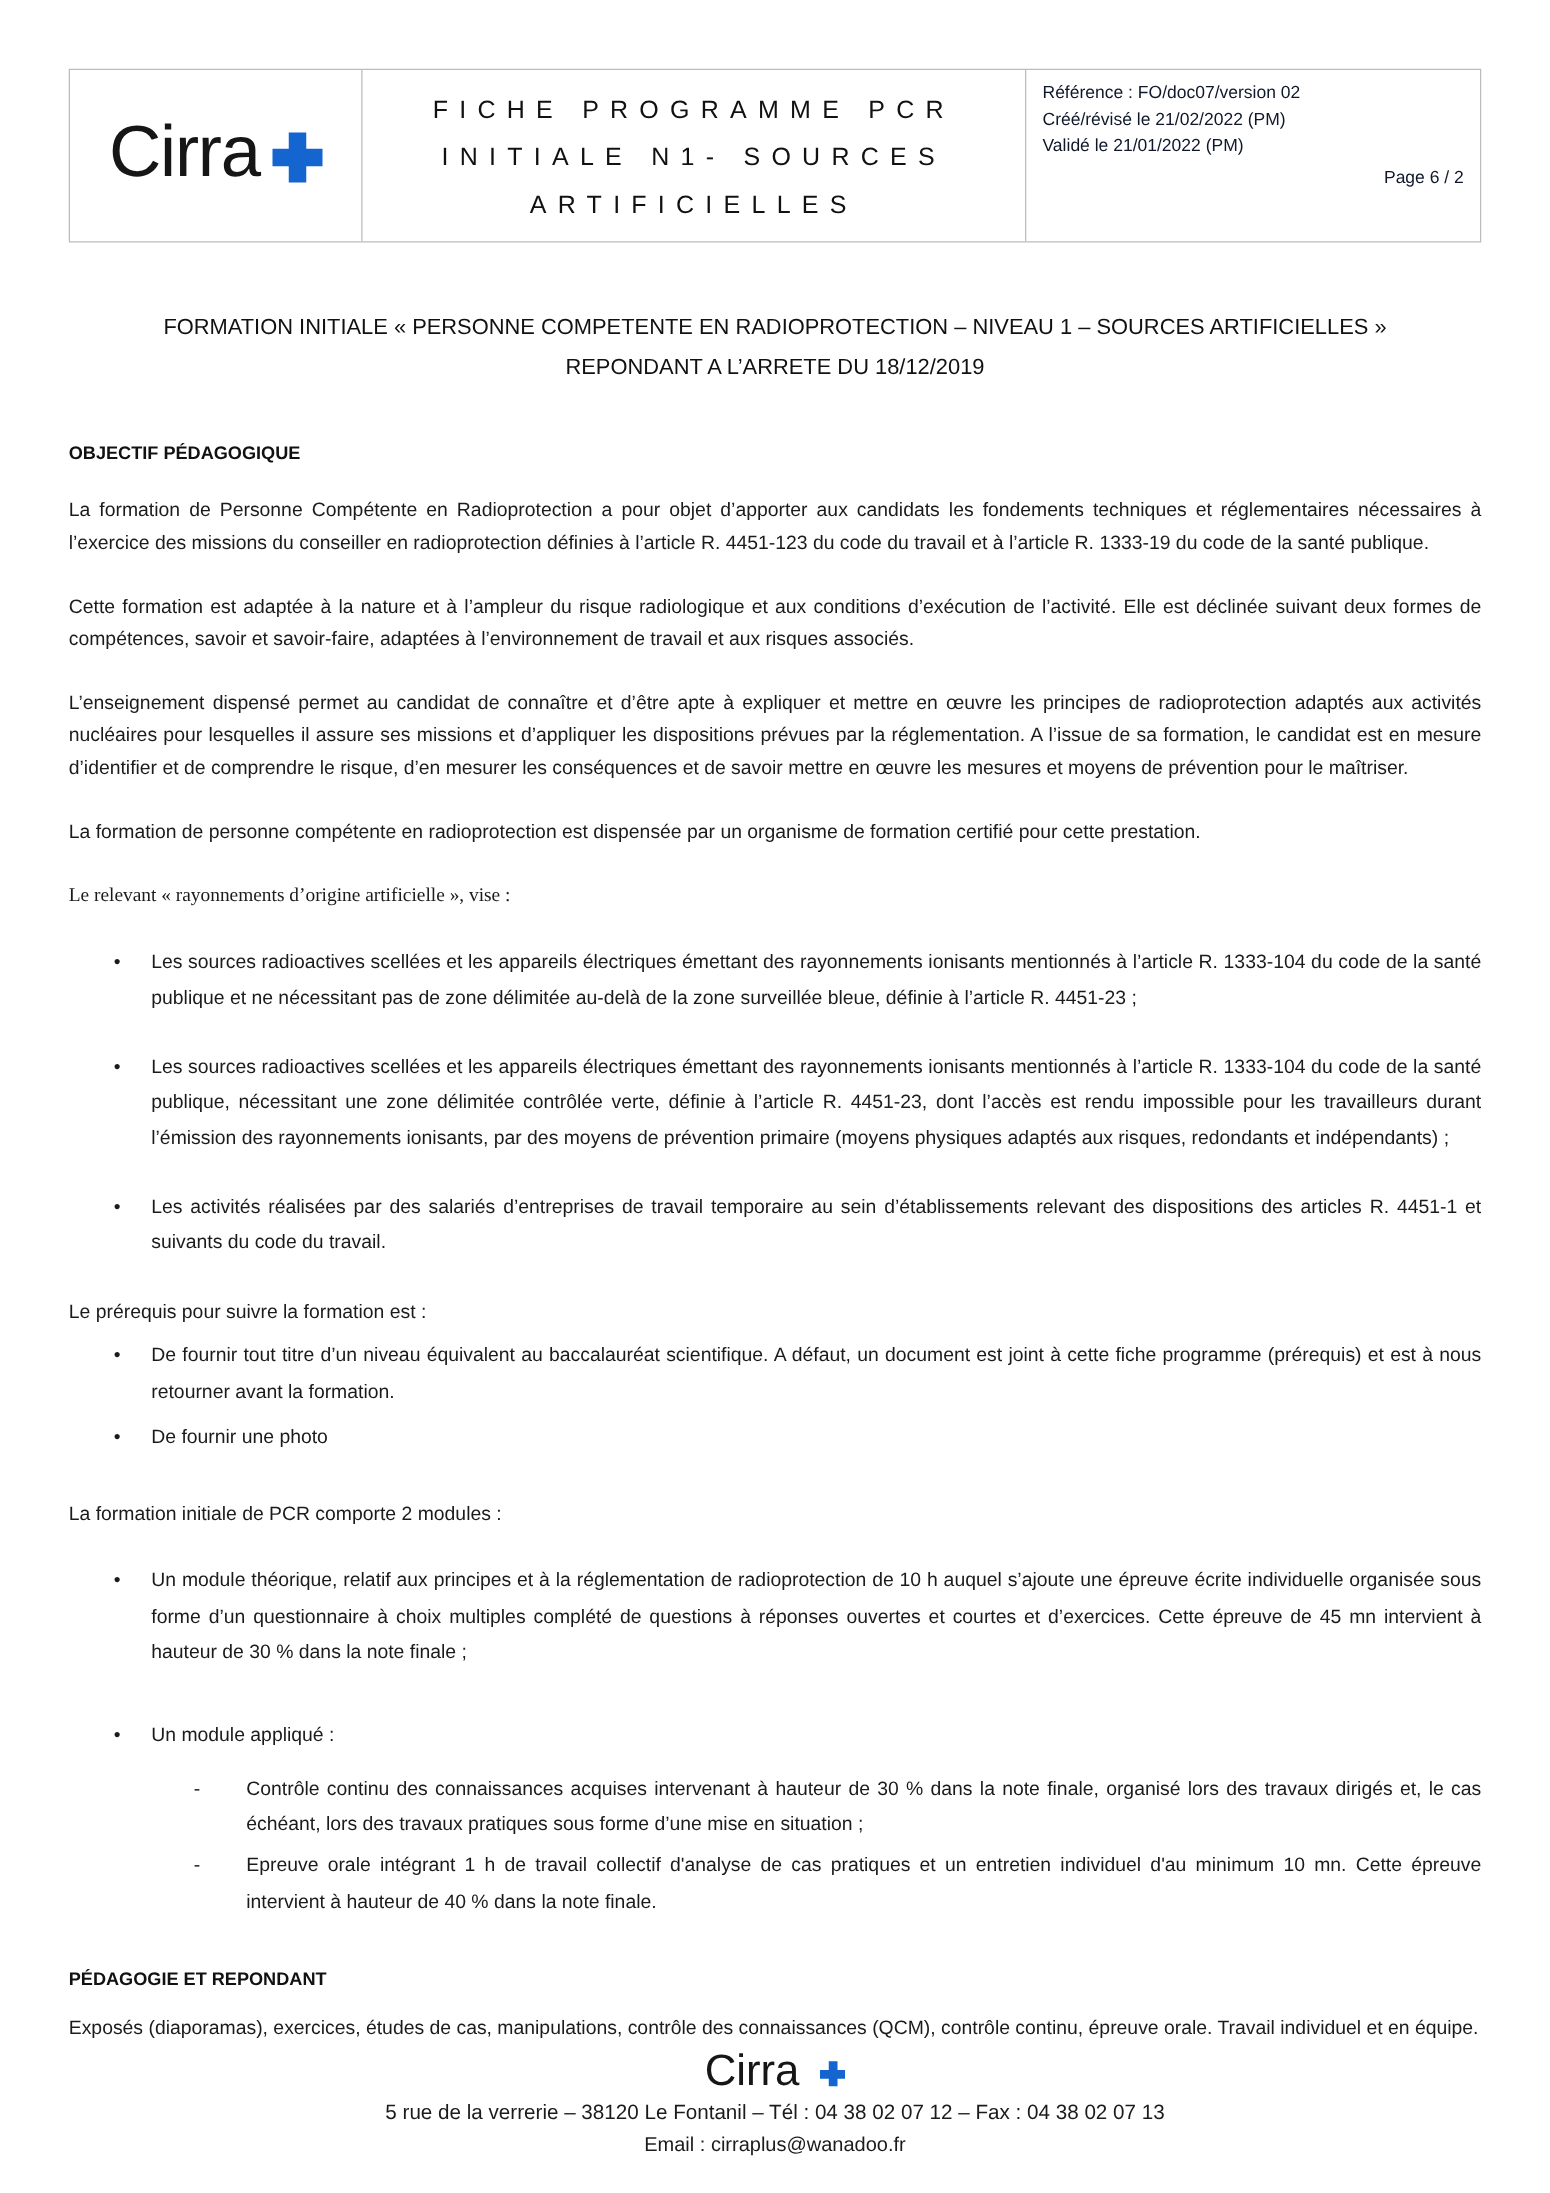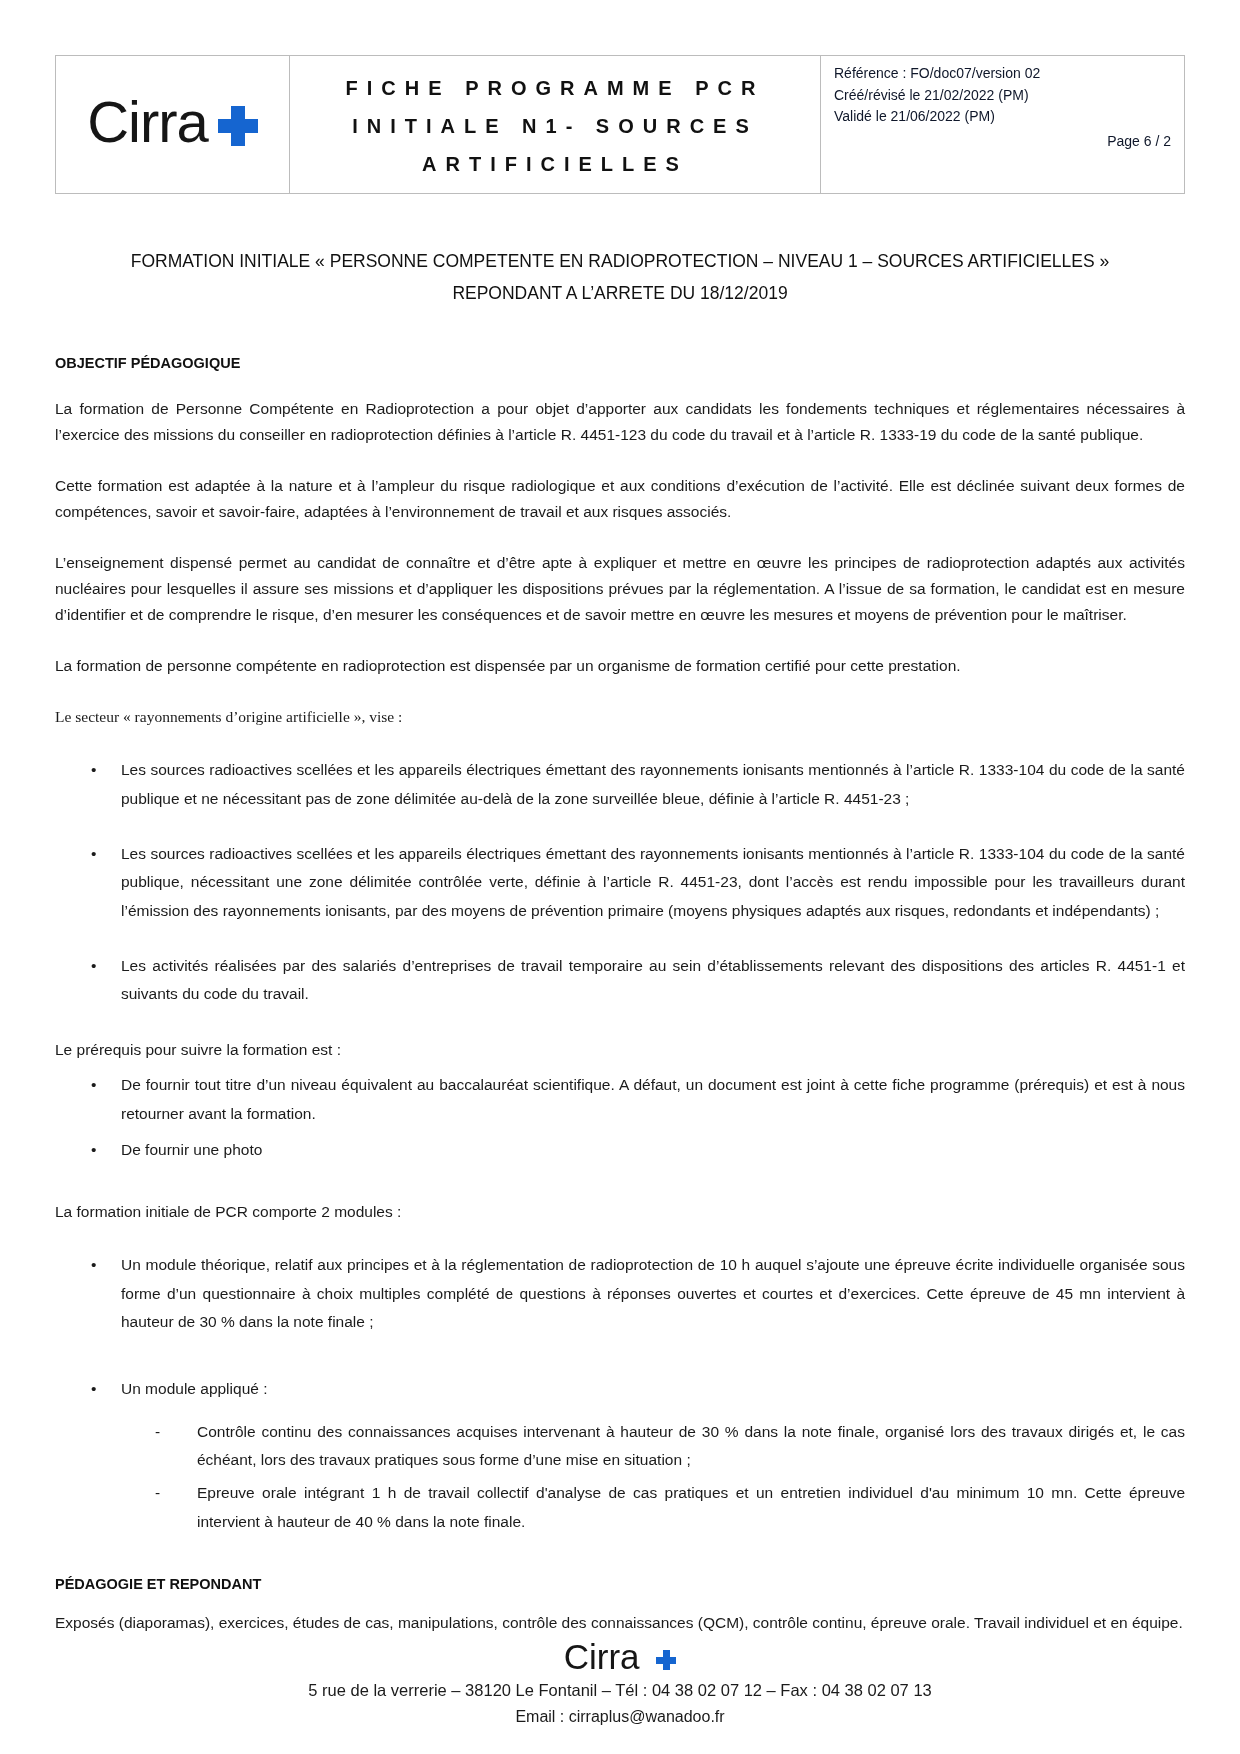--- a/index.html
+++ b/index.html
@@ -27,21 +27,21 @@
     width:100%; height:14px; background:#1565d0;
   }
   .plus-icon::after {
     content:""; position:absolute; top:0; left:50%; margin-left:-7px;
     height:100%; width:14px; background:#1565d0;
   }
   .cell-title {
     flex:1;
     border-left:1px solid #bcbcbc; border-right:1px solid #bcbcbc;
     text-align:center;
-    font-weight:bold; font-size:20px; letter-spacing:9px; line-height:38px;
+    font-weight:normal; font-size:20px; letter-spacing:9px; line-height:38px;
     padding:13px 6px 10px 6px; box-sizing:border-box;
     color:#111;
   }
   .cell-ref {
     width:363px; flex:0 0 363px;
     padding:7px 13px; box-sizing:border-box;
     font-size:14px; line-height:1.55; color:#0f172a;
   }
   .page-num { text-align:right; margin-top:3px; }
 
@@ -95,35 +95,35 @@
       <span class="plus-icon"></span>
     </div>
     <div class="cell-title">
       <div>FICHE PROGRAMME PCR</div>
       <div>INITIALE N1- SOURCES</div>
       <div>ARTIFICIELLES</div>
     </div>
     <div class="cell-ref">
       <div>Référence : FO/doc07/version 02</div>
       <div>Créé/révisé le 21/02/2022 (PM)</div>
-      <div>Validé le 21/06/2022 (PM)</div>
+      <div>Validé le 21/01/2022 (PM)</div>
       <div class="page-num">Page 6 / 2</div>
     </div>
   </div>
 
   <div class="main-title">FORMATION INITIALE « PERSONNE COMPETENTE EN RADIOPROTECTION – NIVEAU 1 – SOURCES ARTIFICIELLES » REPONDANT A L’ARRETE DU 18/12/2019</div>
 
   <div class="section-heading">OBJECTIF PÉDAGOGIQUE</div>
 
   <p class="body-par">La formation de Personne Compétente en Radioprotection a pour objet d’apporter aux candidats les fondements techniques et réglementaires nécessaires à l’exercice des missions du conseiller en radioprotection définies à l’article R. 4451-123 du code du travail et à l’article R. 1333-19 du code de la santé publique.</p>
   <p class="body-par">Cette formation est adaptée à la nature et à l’ampleur du risque radiologique et aux conditions d’exécution de l’activité. Elle est déclinée suivant deux formes de compétences, savoir et savoir-faire, adaptées à l’environnement de travail et aux risques associés.</p>
   <p class="body-par">L’enseignement dispensé permet au candidat de connaître et d’être apte à expliquer et mettre en œuvre les principes de radioprotection adaptés aux activités nucléaires pour lesquelles il assure ses missions et d’appliquer les dispositions prévues par la réglementation. A l’issue de sa formation, le candidat est en mesure d’identifier et de comprendre le risque, d’en mesurer les conséquences et de savoir mettre en œuvre les mesures et moyens de prévention pour le maîtriser.</p>
   <p class="body-par">La formation de personne compétente en radioprotection est dispensée par un organisme de formation certifié pour cette prestation.</p>
 
-  <p class="body-par serif-par">Le secteur « rayonnements d’origine artificielle », vise :</p>
+  <p class="body-par serif-par">Le relevant « rayonnements d’origine artificielle », vise :</p>
 
   <ul class="bullets loose">
     <li>
       <span class="marker">•</span>
       <span class="li-text">Les sources radioactives scellées et les appareils électriques émettant des rayonnements ionisants mentionnés à l’article R. 1333-104 du code de la santé publique et ne nécessitant pas de zone délimitée au-delà de la zone surveillée bleue, définie à l’article R. 4451-23 ;</span>
     </li>
     <li>
       <span class="marker">•</span>
       <span class="li-text">Les sources radioactives scellées et les appareils électriques émettant des rayonnements ionisants mentionnés à l’article R. 1333-104 du code de la santé publique, nécessitant une zone délimitée contrôlée verte, définie à l’article R. 4451-23, dont l’accès est rendu impossible pour les travailleurs durant l’émission des rayonnements ionisants, par des moyens de prévention primaire (moyens physiques adaptés aux risques, redondants et indépendants) ;</span>
     </li>

